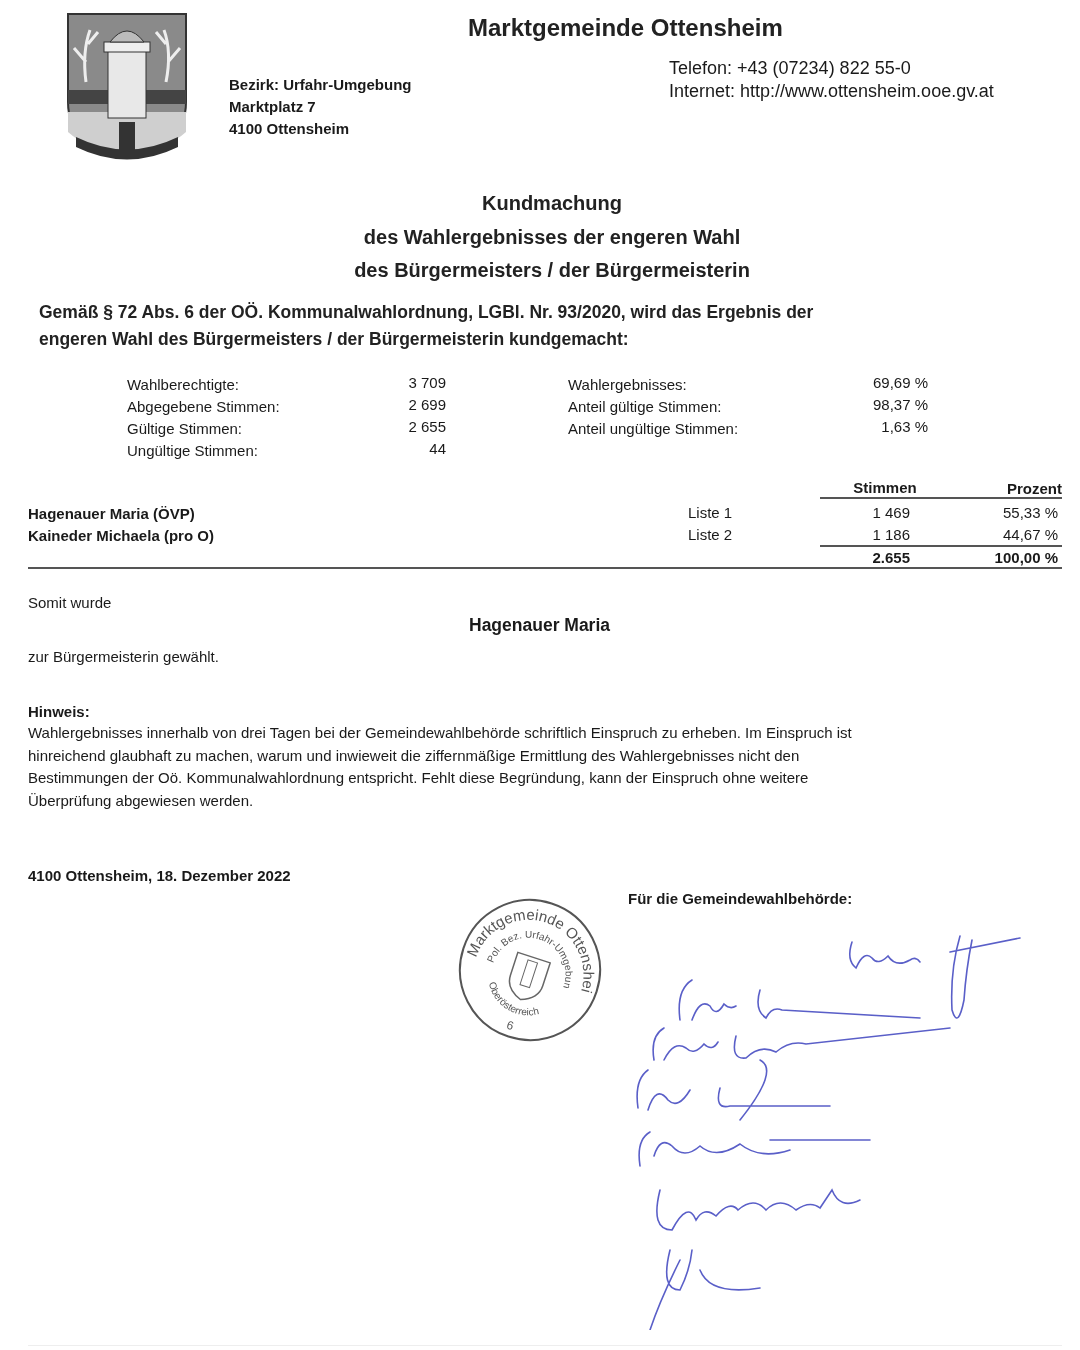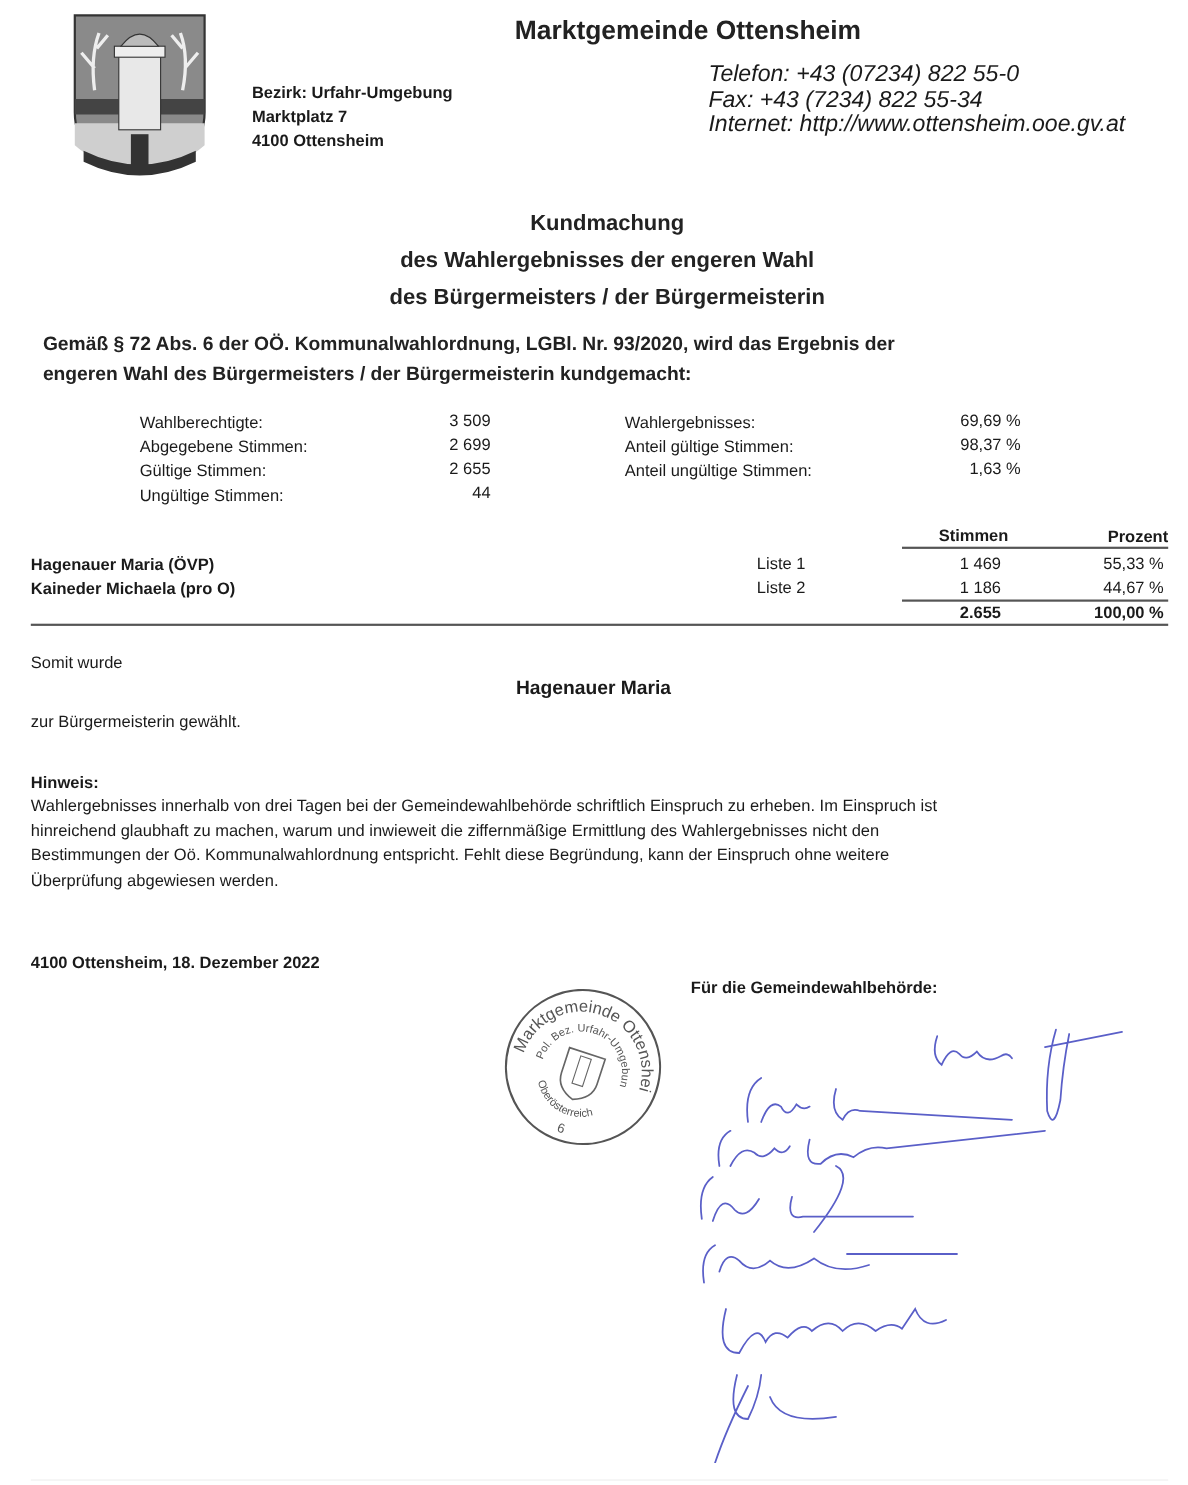--- a/index.html
+++ b/index.html
@@ -4,21 +4,21 @@
   <style>
     html, body { margin: 0; padding: 0; background: #ffffff; }
     body {
       width: 1080px; height: 1350px; position: relative; overflow: hidden;
       font-family: "Liberation Sans", sans-serif; color: #1a1a1a;
     }
     .abs { position: absolute; }
     .crest { left: 66px; top: 12px; width: 122px; height: 148px; }
     .title { left: 468px; top: 14px; font-size: 24px; font-weight: bold; color: #222; }
     .addr { left: 229px; top: 74px; font-size: 15px; line-height: 22px; font-weight: bold; }
-    .contact { left: 644px; top: 57px; font-size: 21px; line-height: 22.5px; font-style: italic; }
+    .contact { left: 669px; top: 57px; font-size: 18px; line-height: 22.5px; }
     .heading { left: 0; width: 1104px; text-align: center; font-size: 20px; font-weight: bold; color: #222; }
     .intro { left: 39px; top: 299px; font-size: 17.5px; font-weight: bold; line-height: 27px; color: #222; width: 900px; }
     .stat-l { font-size: 15px; }
     .stat-v { font-size: 15px; text-align: right; }
     .res { font-size: 15px; text-align: right; }
     .bold { font-weight: bold; }
     .hr { background: #555; height: 2px; }
     .body-text { font-size: 15px; line-height: 22.5px; }
     .sig { left: 620px; top: 910px; width: 440px; height: 420px; }
     .stamp { left: 455px; top: 895px; width: 150px; height: 150px; }
@@ -42,35 +42,34 @@
 <div class="abs title">Marktgemeinde Ottensheim</div>
 
 <div class="abs addr">
   <div>Bezirk: Urfahr-Umgebung</div>
   <div>Marktplatz 7</div>
   <div>4100 Ottensheim</div>
 </div>
 
 <div class="abs contact">
   <div>Telefon: +43 (07234) 822 55-0</div>
-  <div>Fax: +43 (7234) 822 55-34</div>
   <div>Internet: http://www.ottensheim.ooe.gv.at</div>
 </div>
 
 <div class="abs heading" style="top:192px">Kundmachung</div>
 <div class="abs heading" style="top:226px">des Wahlergebnisses der engeren Wahl</div>
 <div class="abs heading" style="top:259px">des Bürgermeisters / der Bürgermeisterin</div>
 
 <div class="abs intro">
   <div>Gemäß § 72 Abs. 6 der OÖ. Kommunalwahlordnung, LGBl. Nr. 93/2020, wird das Ergebnis der</div>
   <div>engeren Wahl des Bürgermeisters / der Bürgermeisterin kundgemacht:</div>
 </div>
 
 <div class="abs stat-l" style="left:127px;top:376px">Wahlberechtigte:</div>
-<div class="abs stat-v" style="left:346px;top:374px;width:100px">3 509</div>
+<div class="abs stat-v" style="left:346px;top:374px;width:100px">3 709</div>
 <div class="abs stat-l" style="left:127px;top:398px">Abgegebene Stimmen:</div>
 <div class="abs stat-v" style="left:346px;top:396px;width:100px">2 699</div>
 <div class="abs stat-l" style="left:127px;top:420px">Gültige Stimmen:</div>
 <div class="abs stat-v" style="left:346px;top:418px;width:100px">2 655</div>
 <div class="abs stat-l" style="left:127px;top:442px">Ungültige Stimmen:</div>
 <div class="abs stat-v" style="left:346px;top:440px;width:100px">44</div>
 
 <div class="abs stat-l" style="left:568px;top:376px">Wahlergebnisses:</div>
 <div class="abs stat-v" style="left:828px;top:374px;width:100px">69,69 %</div>
 <div class="abs stat-l" style="left:568px;top:398px">Anteil gültige Stimmen:</div>

